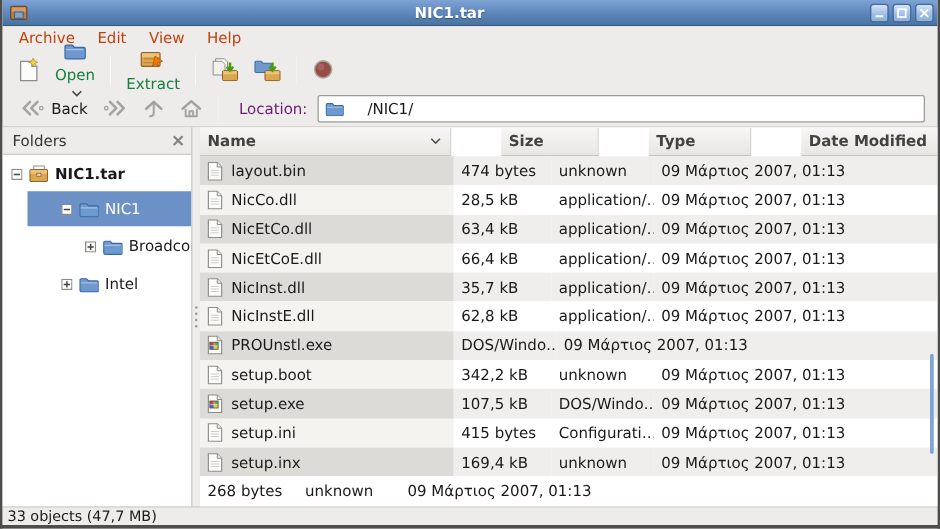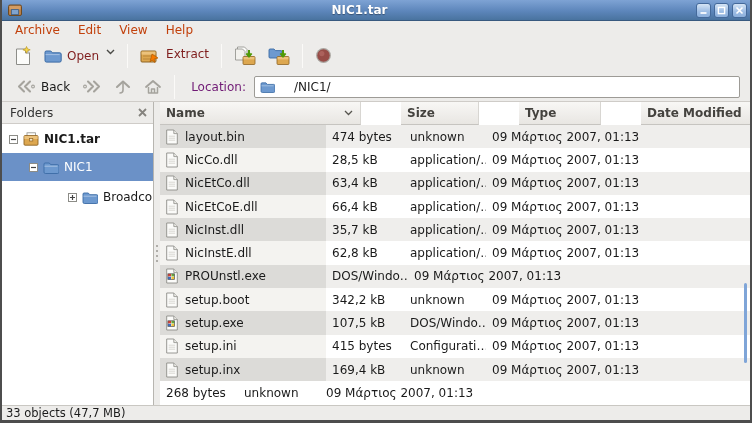--- a/index.html
+++ b/index.html
@@ -19,21 +19,21 @@
              background:linear-gradient(#d5e4f4,#9cbce4 60%,#8cb0dc);
              display:flex; align-items:center; justify-content:center; }
   .win-btn svg { display:block; }
 
   
   .menubar { height:18px; display:flex; align-items:center; padding-left:4px; background:#edecea; }
   .menu-item { padding:1px 9px; color:#c2410c; cursor:default; }
 
   
   .toolbar { height:33px; display:flex; align-items:center; padding-left:7px; background:#edecea; }
-  .tbtn { display:flex; align-items:flex-start; gap:5px; padding:3px 6px; border-radius:3px; color:#7f1d1d; }
+  .tbtn { display:flex; align-items:center; gap:5px; padding:3px 6px; border-radius:3px; color:#15803d;flex-direction:column; }
   .tsep { width:1px; height:24px; background:#d2d0cb; border-right:1px solid #fbfaf8; margin:0 6px; }
   .chev { margin-left:2px; }
 
   
   .navbar { height:30px; display:flex; align-items:center; padding:0 8px 0 8px;
             border-bottom:1px solid #cfccc8; background:#edecea; }
   .nbtn { display:flex; align-items:center; gap:5px; padding:3px 6px; }
   .loc-label { margin:0 8px 0 10px; color:#701a75; }
   .loc-entry { flex:1; height:22px; background:#fff; border:1px solid #9d9b96; border-radius:2px;
                display:flex; align-items:center; gap:19px; padding:0 5px; margin-right:2px; }
@@ -42,42 +42,42 @@
   .main { display:flex; height:303px; background:#edecea; }
   .sidebar { width:152px; display:flex; flex-direction:column; border-right:1px solid #b7b5b0; }
   .side-head { height:22px; background:#edecea; border-bottom:1px solid #cfccc8;
                display:flex; align-items:center; padding:0 6px 0 8px; color:#333; }
   .side-head .grow { flex:1; }
   .tree { flex:1; background:#fff; position:relative; overflow:hidden; }
   .trow { position:absolute; left:0; right:0; display:flex; align-items:center; gap:5px; height:26px; }
   .trow .lbl { white-space:nowrap; }
   .trow.selected { background:#6b91c7; color:#fff; }
   .t-archive { top:2px; padding-left:7px; font-weight:bold; }
-  .t-nic1 { top:29px; height:28px; padding-left:27px; }
+  .t-nic1 { top:29px; height:28px; padding-left:27px;margin-left:20px; }
   .t-broadcom { top:60px; padding-left:66px; }
   .t-intel { top:90px; padding-left:47px; }
 
   .splitter { width:6px; background:#edecea; position:relative; }
   .grip { position:absolute; left:2px; top:143px; display:flex; flex-direction:column; gap:3px; }
   .grip i { width:2px; height:2px; background:#9a9893; border-radius:50%; display:block; }
 
   .filelist { flex:1; display:flex; flex-direction:column; background:#fff; position:relative; overflow:hidden; }
   .hrow { display:flex; height:23px; flex:0 0 auto;gap:40px; }
   .hcell { background:linear-gradient(#f8f7f5,#edebe8 70%,#e8e6e2);
            border-bottom:1px solid #c6c4c0; border-right:1px solid #d8d6d2;
            display:flex; align-items:center; padding-left:6px; font-weight:bold; color:#44423e; }
   .hc-name { width:201px; } .hc-size { width:78px; } .hc-type { width:82px; }
   .hc-date { flex:1; border-right:none; }
   .hc-name .grow { flex:1; }
   .sort-ind { margin-right:7px; }
 
   .rows { flex:1; position:relative; }
   .frow { display:flex; height:23.3px; align-items:stretch; }
   .fcell { display:flex; align-items:center; }
-  .c-name { width:166px; padding-left:5px; gap:6px;text-align:center; }
+  .c-name { width:203px; padding-left:5px; gap:6px;text-align:center; }
   .c-size { width:78px; padding-left:6px; }
   .c-type { width:82px; padding-left:6px; overflow:hidden; white-space:nowrap; }
   .c-date { flex:1; padding-left:6px; white-space:nowrap; }
   .frow.odd  .fcell { background:#efeeec; }
   .frow.odd  .c-name { background:#dcdbd8; }
   .frow.even .fcell { background:#ffffff; }
   .frow.even .c-name { background:#f4f3f0; }
   .file-ico { width:14px; height:16px; flex:0 0 auto; }
   .scroll-thumb { position:absolute; right:3px; top:181px; width:3px; height:80px;
                   background:#7fa5d8; border-radius:2px; }
@@ -298,20 +298,35 @@
               </svg>
           </span>
           <span>
             <svg width="16" height="13" viewBox="0 0 16 13">
                 <path d="M1 3c0-.6.4-1 1-1h4.3l1.5 1.7h6.9c.7 0 1.3.5 1.3 1.2v6.3c0 .7-.6 1.3-1.3 1.3H2.3C1.6 12.5 1 12 1 11.2z" fill="#6d99cf" stroke="#3b6ba5" stroke-width="0.9"></path>
                 <path d="M1.5 5.2h13" stroke="#a5c1e3" fill="none"></path>
               </svg>
           </span>
           <span class="lbl">Broadcom</span>
         </div>
+        <div class="trow t-intel">
+          <span>
+            <svg width="9" height="9" viewBox="0 0 9 9">
+                <rect x="0.5" y="0.5" width="8" height="8" fill="#fff" stroke="#8c8c87"></rect>
+                <path d="M2 4.5h5M4.5 2v5" stroke="#444" stroke-width="1.2"></path>
+              </svg>
+          </span>
+          <span>
+            <svg width="16" height="13" viewBox="0 0 16 13">
+                <path d="M1 3c0-.6.4-1 1-1h4.3l1.5 1.7h6.9c.7 0 1.3.5 1.3 1.2v6.3c0 .7-.6 1.3-1.3 1.3H2.3C1.6 12.5 1 12 1 11.2z" fill="#6d99cf" stroke="#3b6ba5" stroke-width="0.9"></path>
+                <path d="M1.5 5.2h13" stroke="#a5c1e3" fill="none"></path>
+              </svg>
+          </span>
+          <span class="lbl">Intel</span>
+        </div>
       </div>
     </div>
 
     <div class="splitter">
       <span class="grip">
           <i></i>
           <i></i>
           <i></i>
           <i></i>
         </span>

